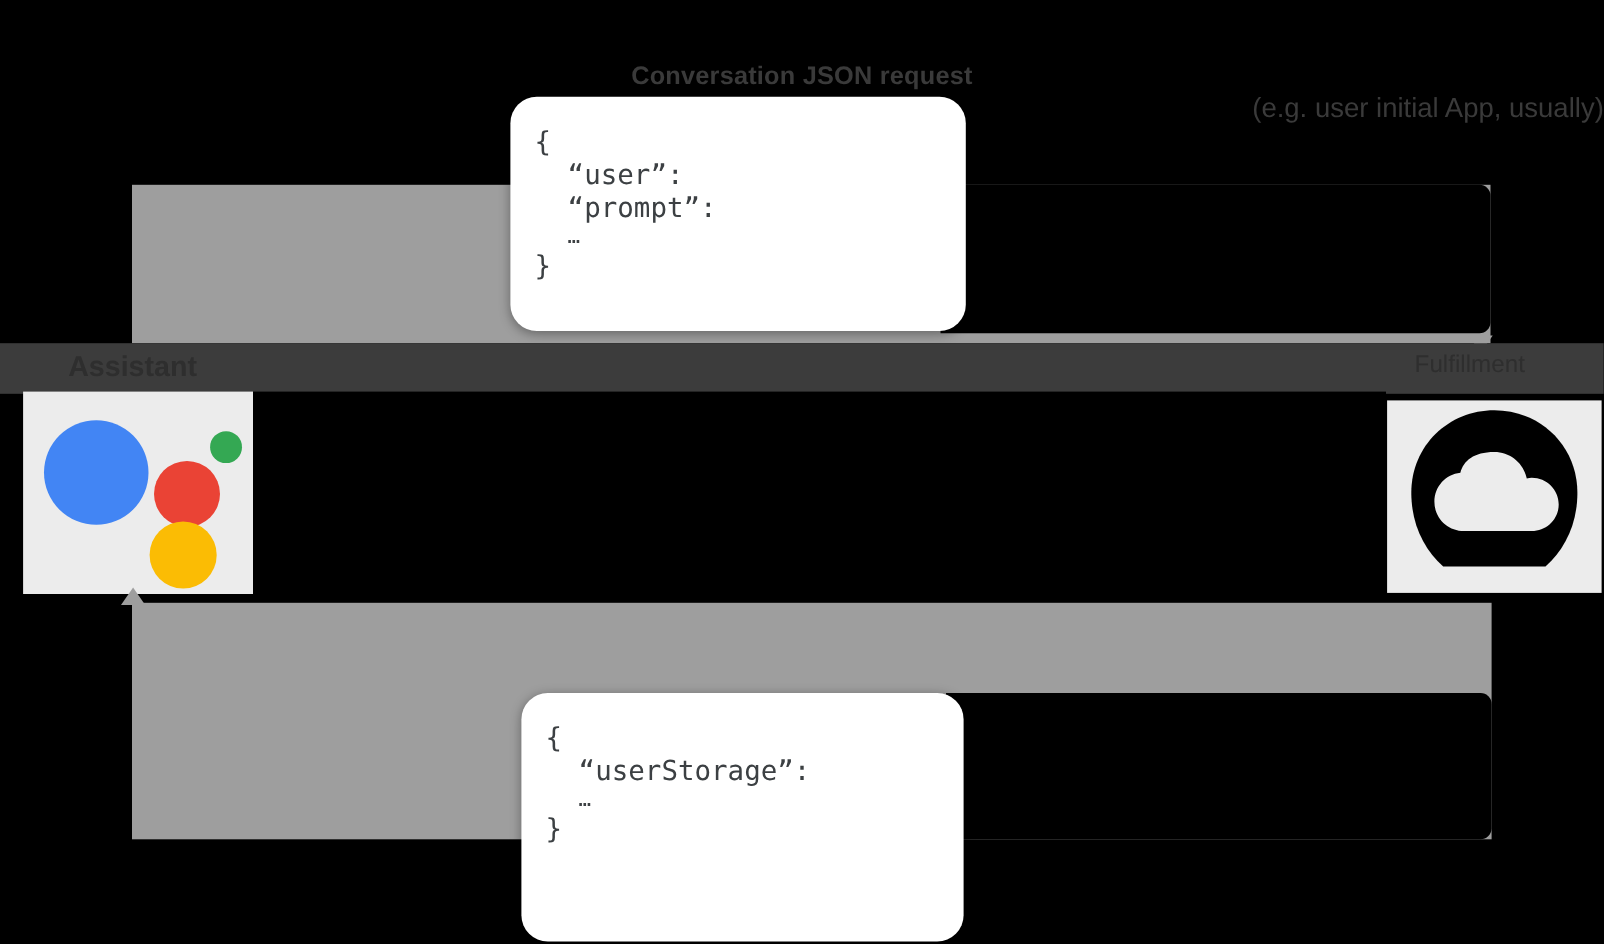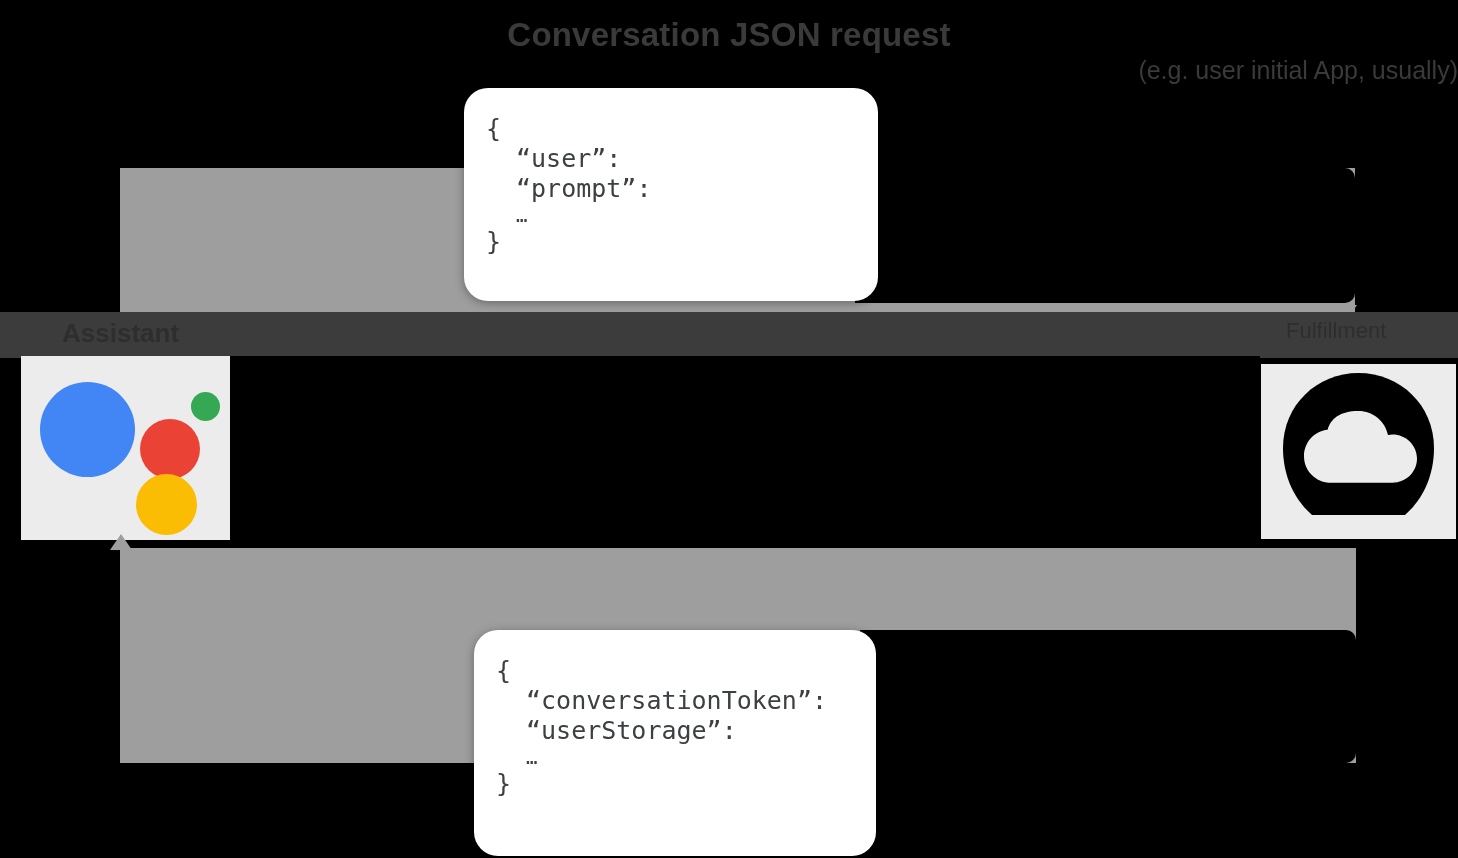--- a/index.html
+++ b/index.html
@@ -80,24 +80,25 @@
 
   
   .label-group {
     position: absolute;
     text-align: center;
     color: #3a3a3a;
     line-height: 1.25;
     user-select: none;
   }
   .label-group .line1 {
-    font-size: 33px;
+    font-size: 23px;
     font-weight: 700;
     letter-spacing: 0.2px;
     white-space: nowrap;
+    margin-top: 40px;
   }
   .label-group .line2 {
     font-size: 25px;
     font-weight: 400;
     white-space: nowrap;
     text-align: right;
   }
   #label-top {
     left: 0; top: 14px; width: 1458px;
   }
@@ -210,19 +211,18 @@
     </svg>
   </div>
 
   <div class="arrow-band bottom"></div>
   <div class="arrow-head up"></div>
   <div class="black-block bb-bottom-right"></div>
 
 
   <div class="json-card" id="json-response">
     <div class="jl brace">{</div>
-    <div class="jl indent">“conversationToken”:</div>
     <div class="jl indent">“userStorage”:</div>
     <div class="jl ellipsis">…</div>
     <div class="jl brace">}</div>
   </div>
 
 </div>
 
 </body></html>

